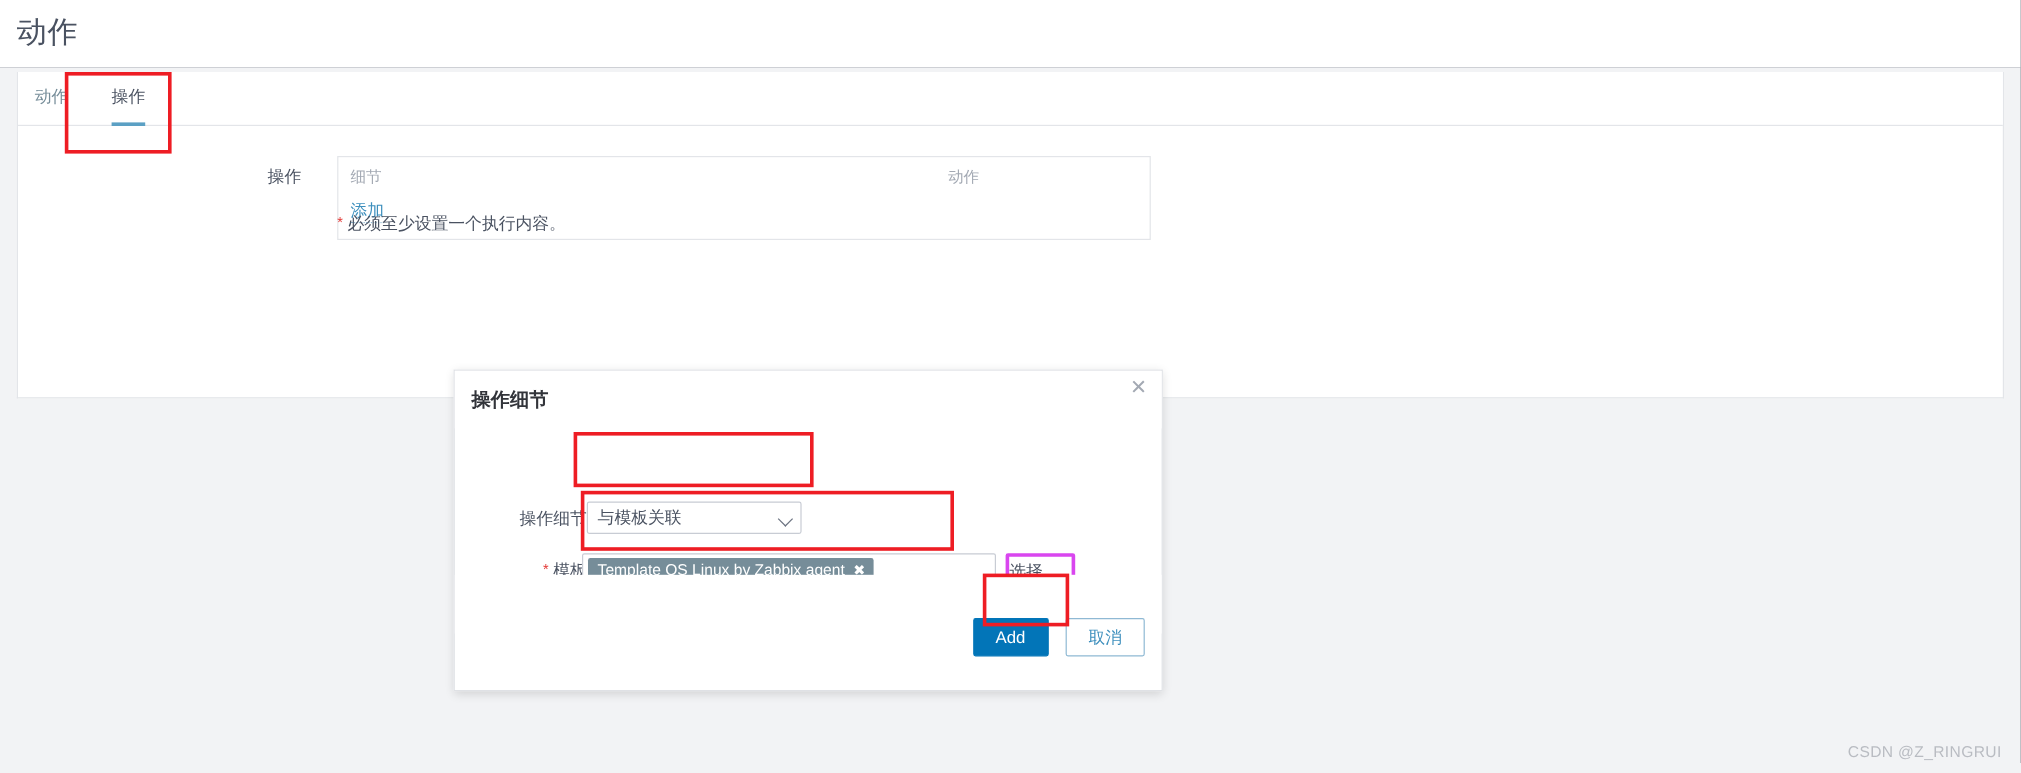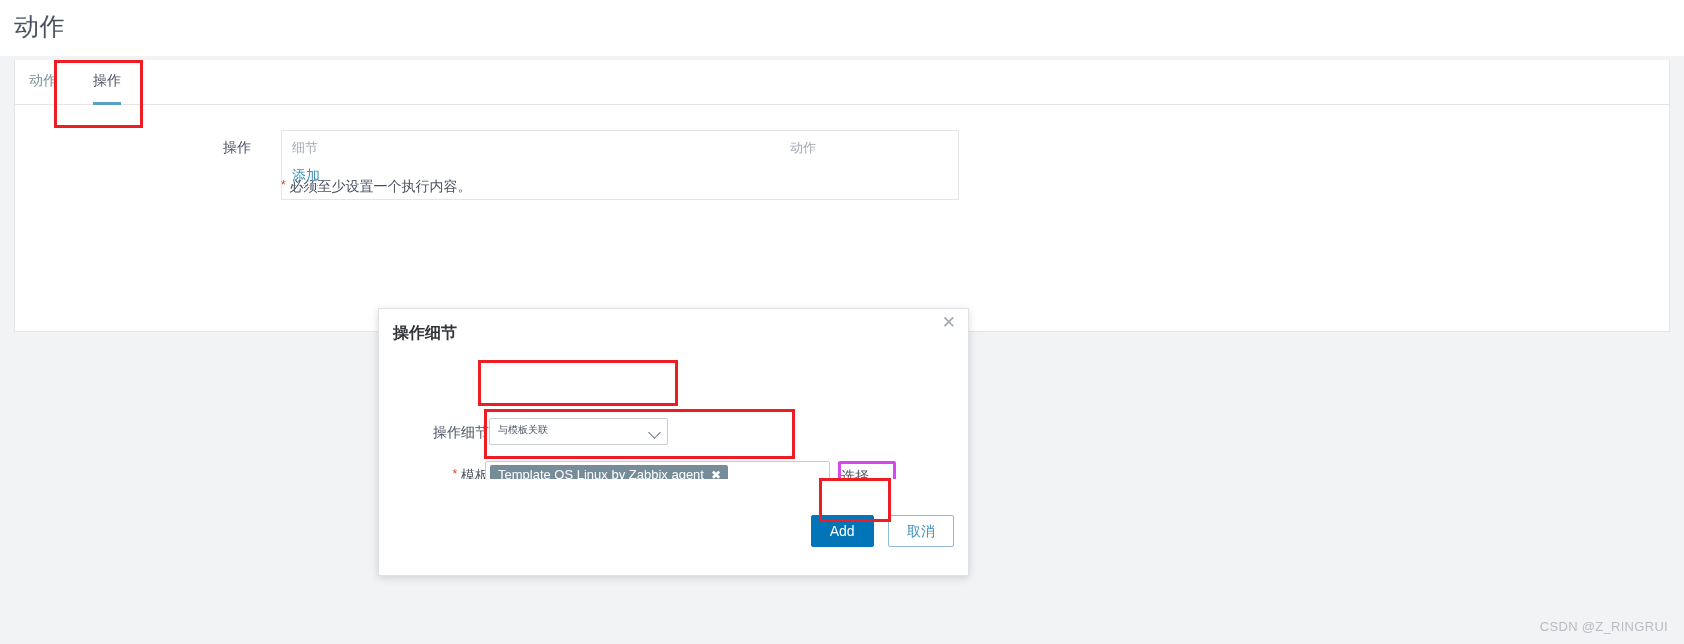--- a/index.html
+++ b/index.html
@@ -250,21 +250,21 @@
     left: 110px; top: 61px;
     width: 179px; height: 27px;
     border: 1px solid #c8ccd4;
     background: #ffffff;
     border-radius: 2px;
     cursor: pointer;
   }
   .select-value {
     position: absolute;
     left: 8px; top: 4px;
-    font-size: 10px;
+    font-size: 14px;
     color: #4a5261;
   }
   .select-caret {
     position: absolute;
     right: 8px; top: 9px;
     width: 9px; height: 9px;
     border-right: 1.6px solid #6b7280;
     border-bottom: 1.6px solid #6b7280;
     transform: rotate(45deg);
   }

